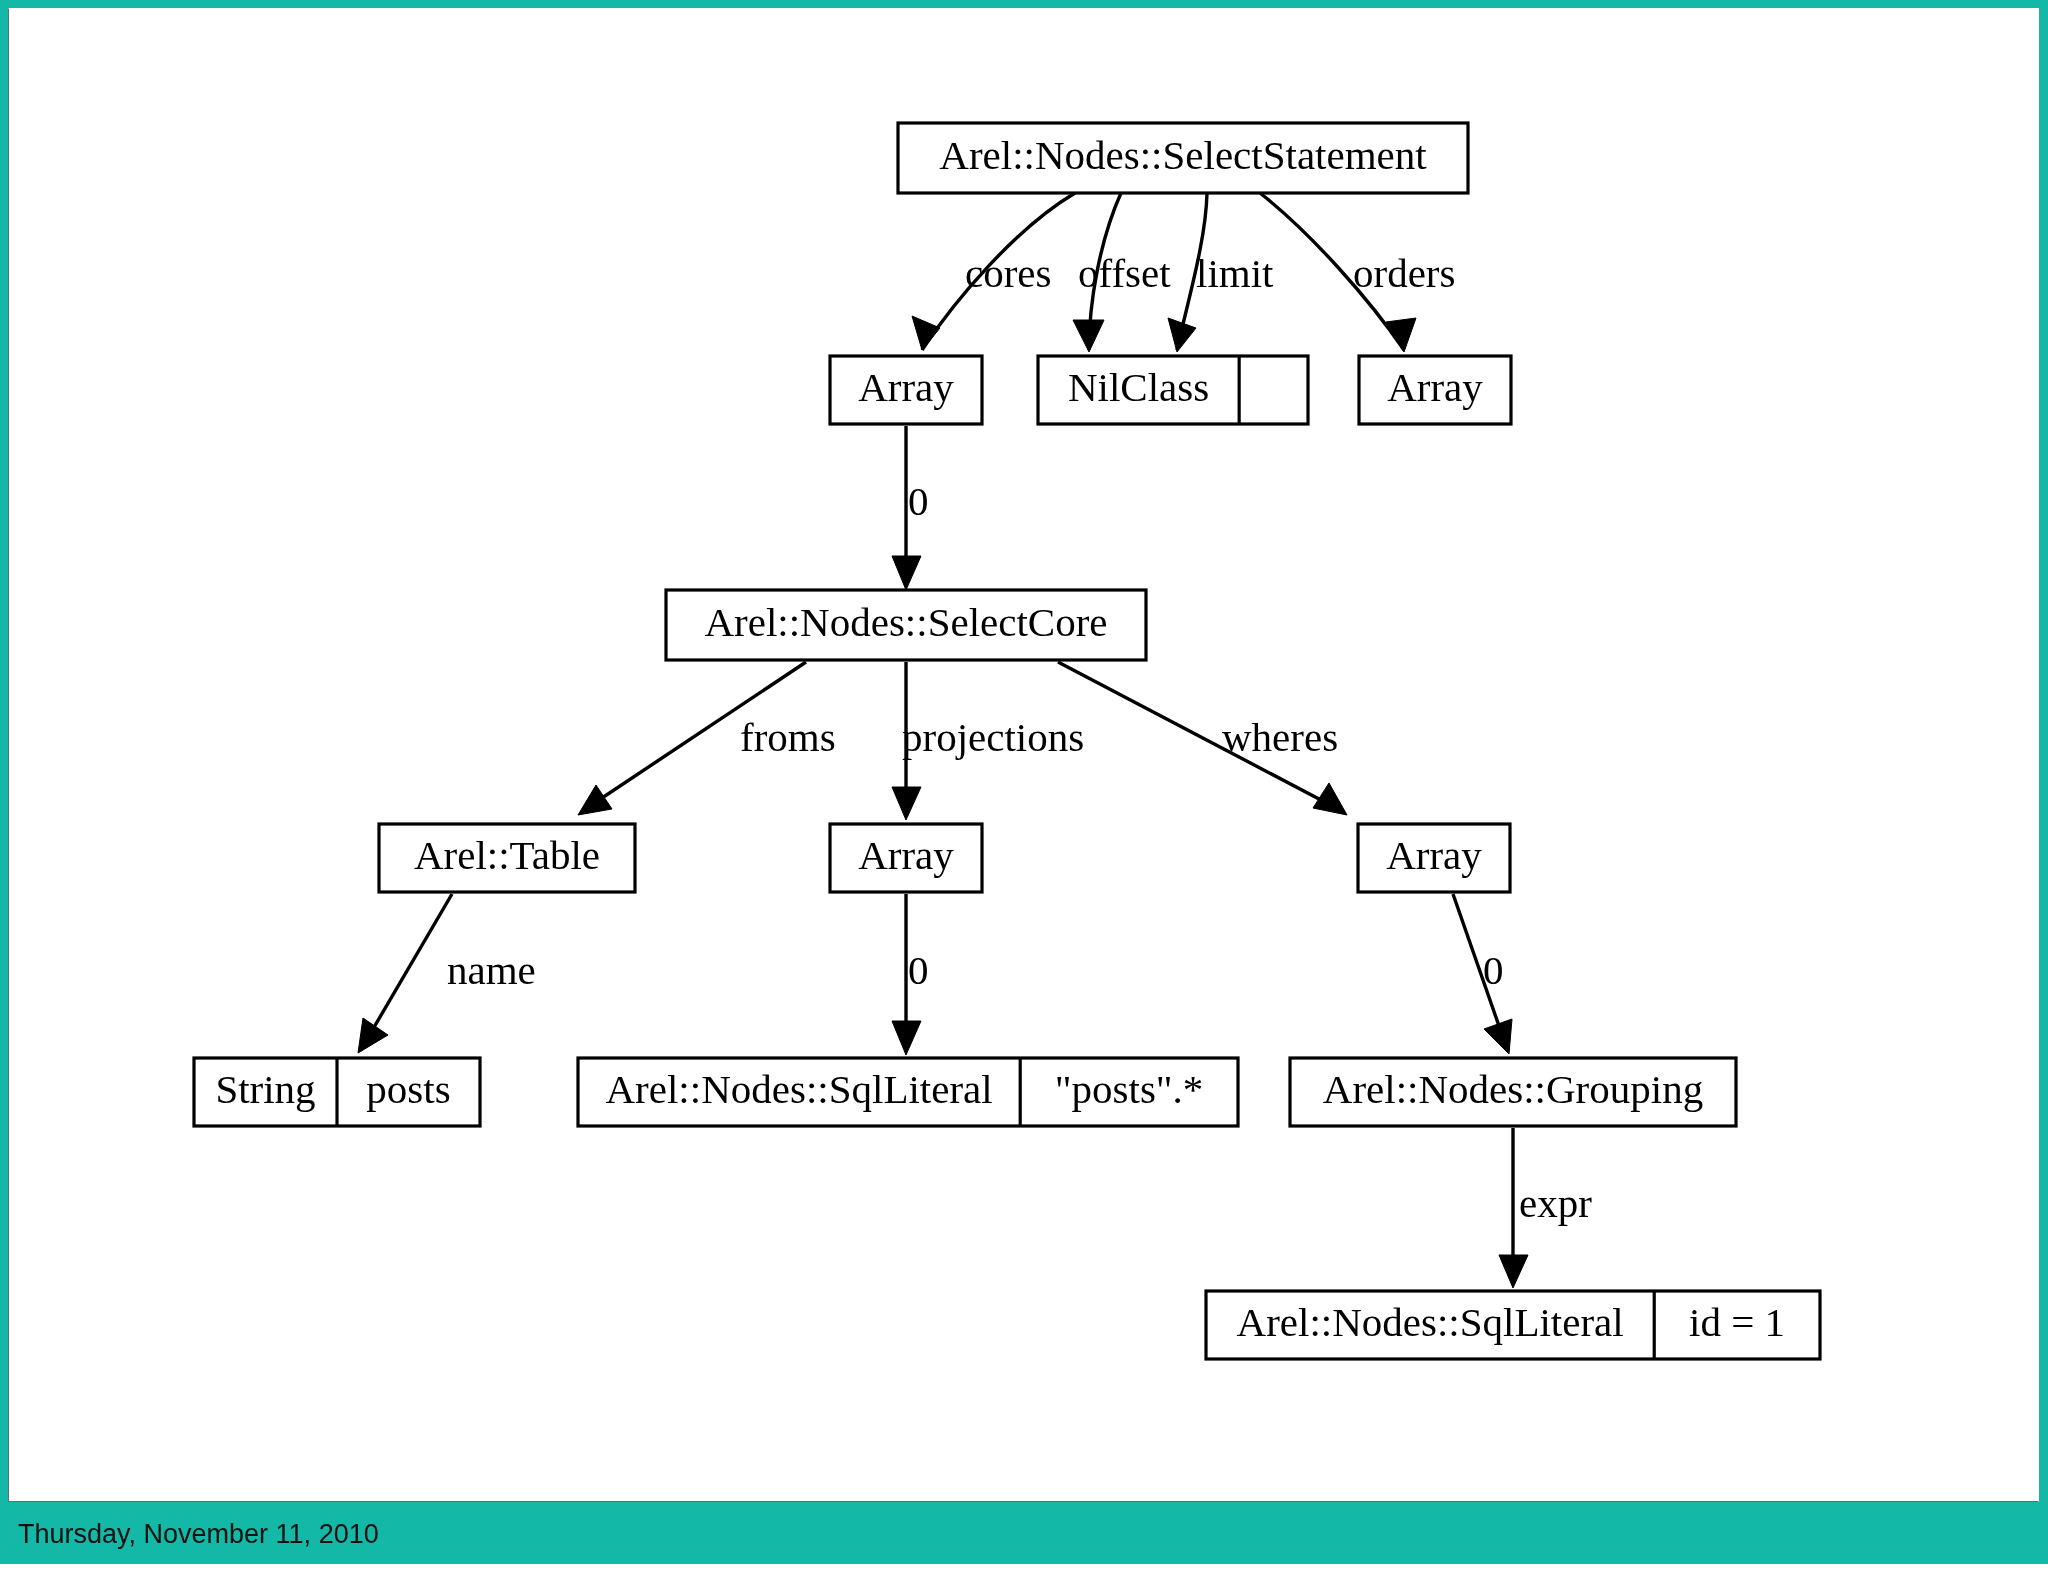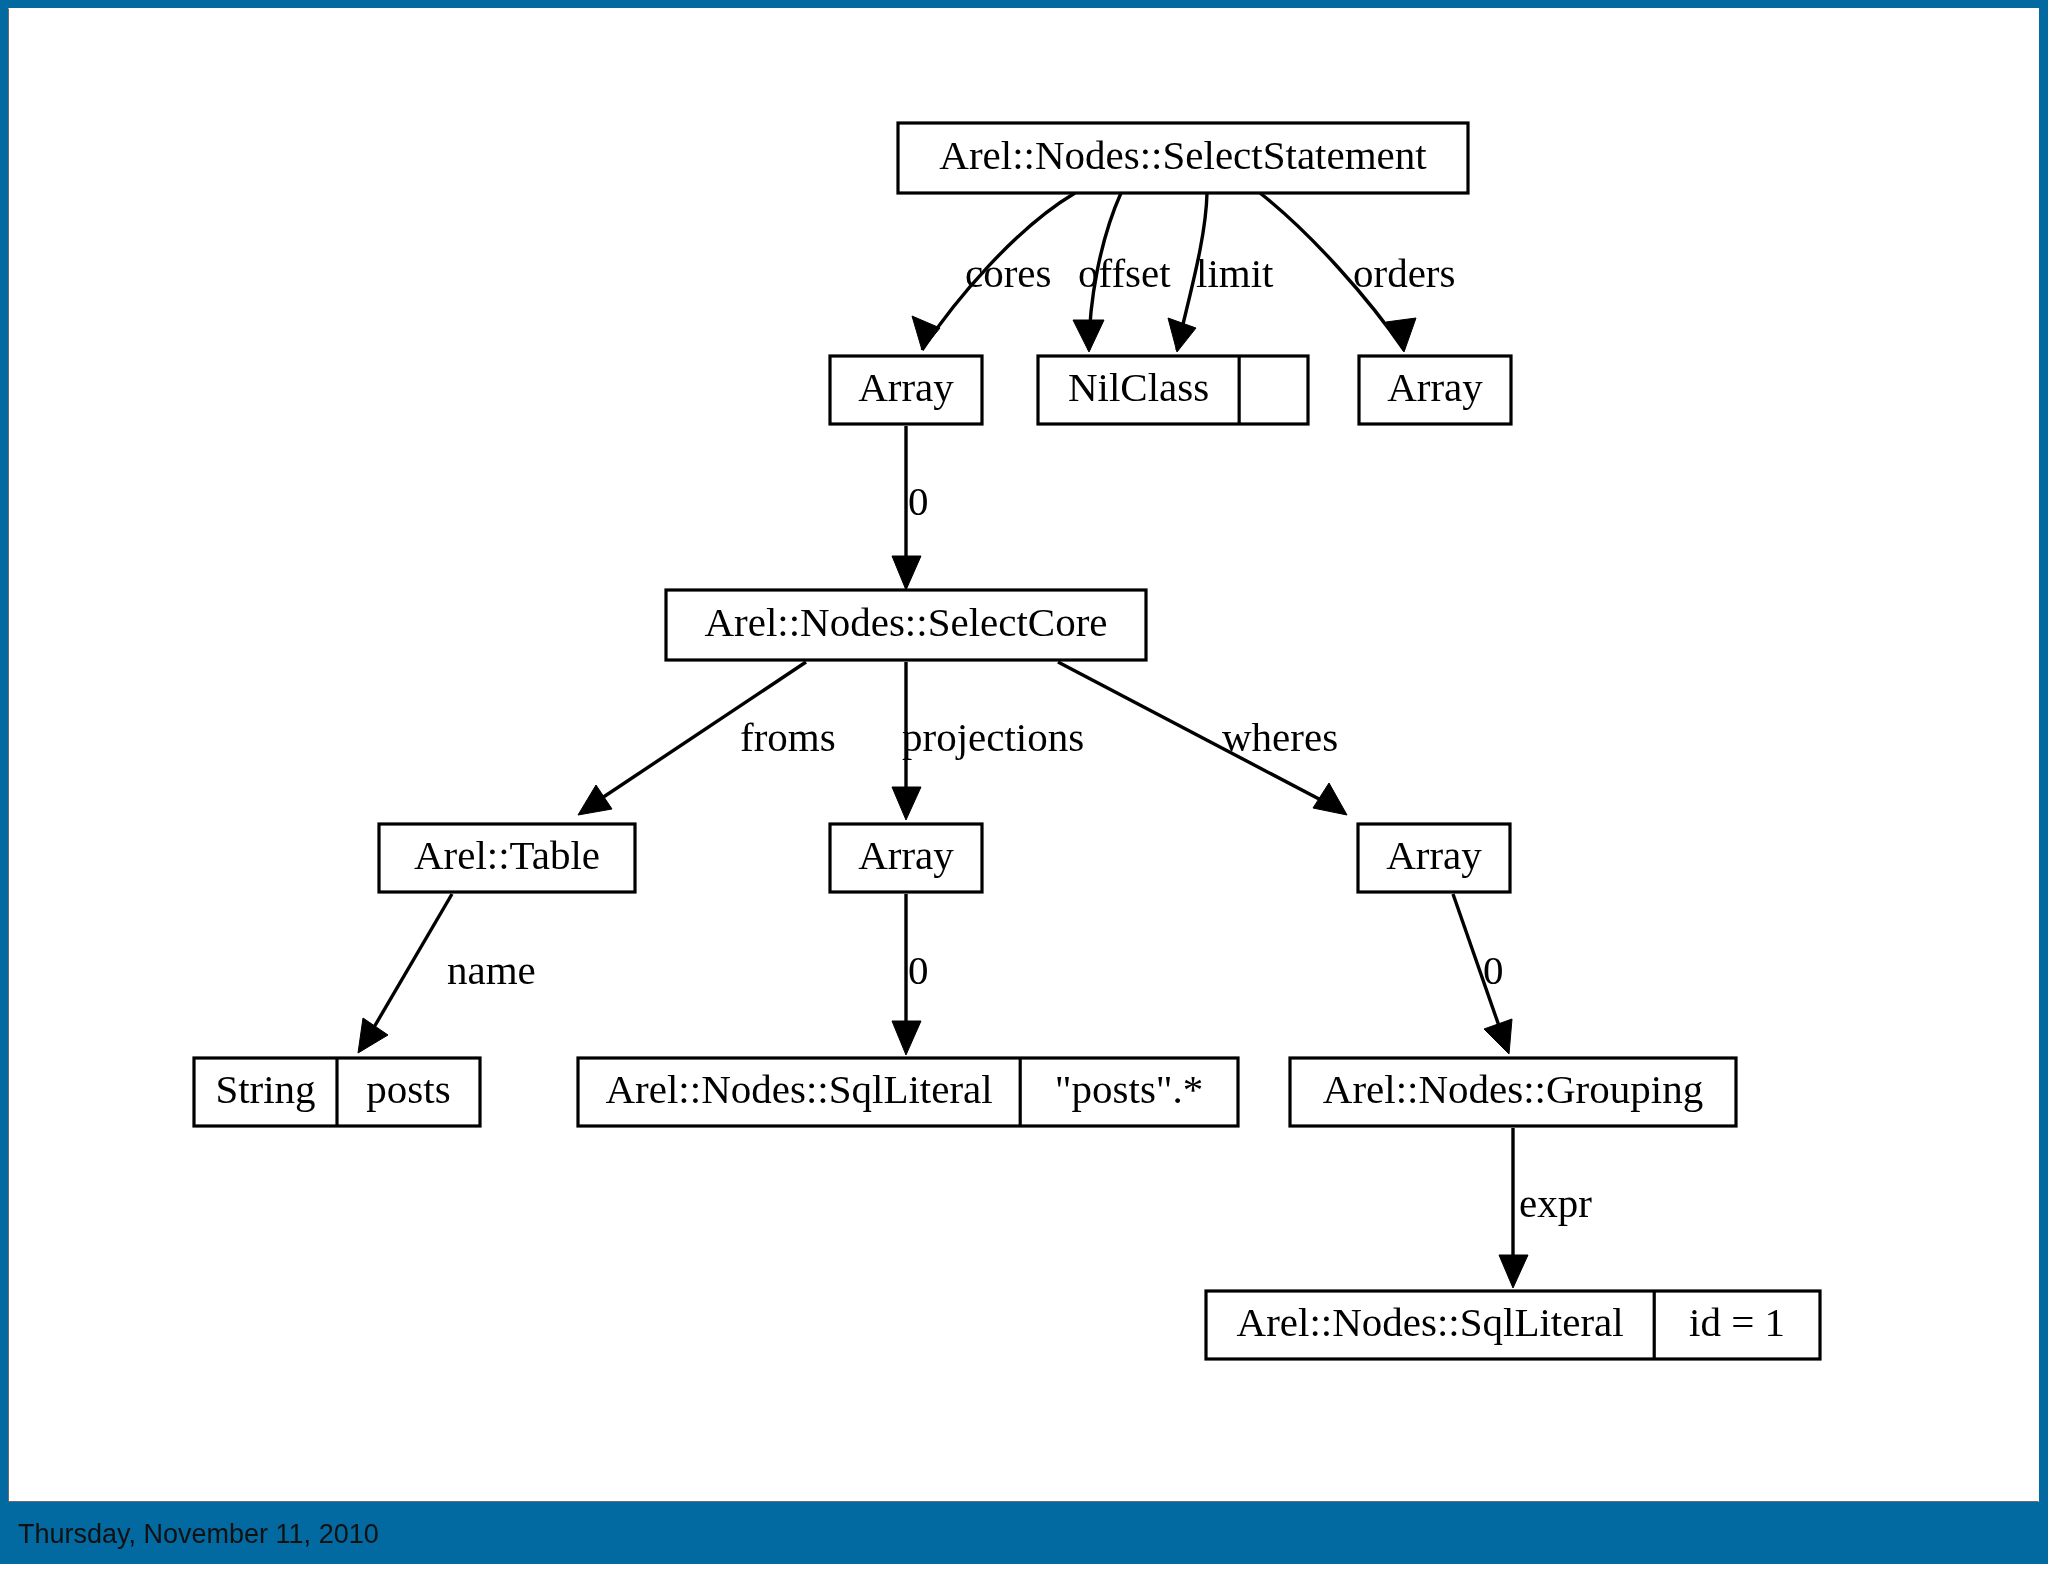--- a/index.html
+++ b/index.html
@@ -7,21 +7,21 @@
     padding: 0;
     background: #ffffff;
   }
   body {
     font-family: "Liberation Serif", serif;
   }
   #page {
     position: relative;
     width: 2048px;
     height: 1564px;
-    background: #0369a1;
+    background: #14b8a6;
     overflow: hidden;
   }
   #canvas-frame {
     position: absolute;
     left: 8px;
     top: 8px;
     width: 2031px;
     height: 1494px;
     border: 1px solid #6b6b6b;
     border-top: none;

